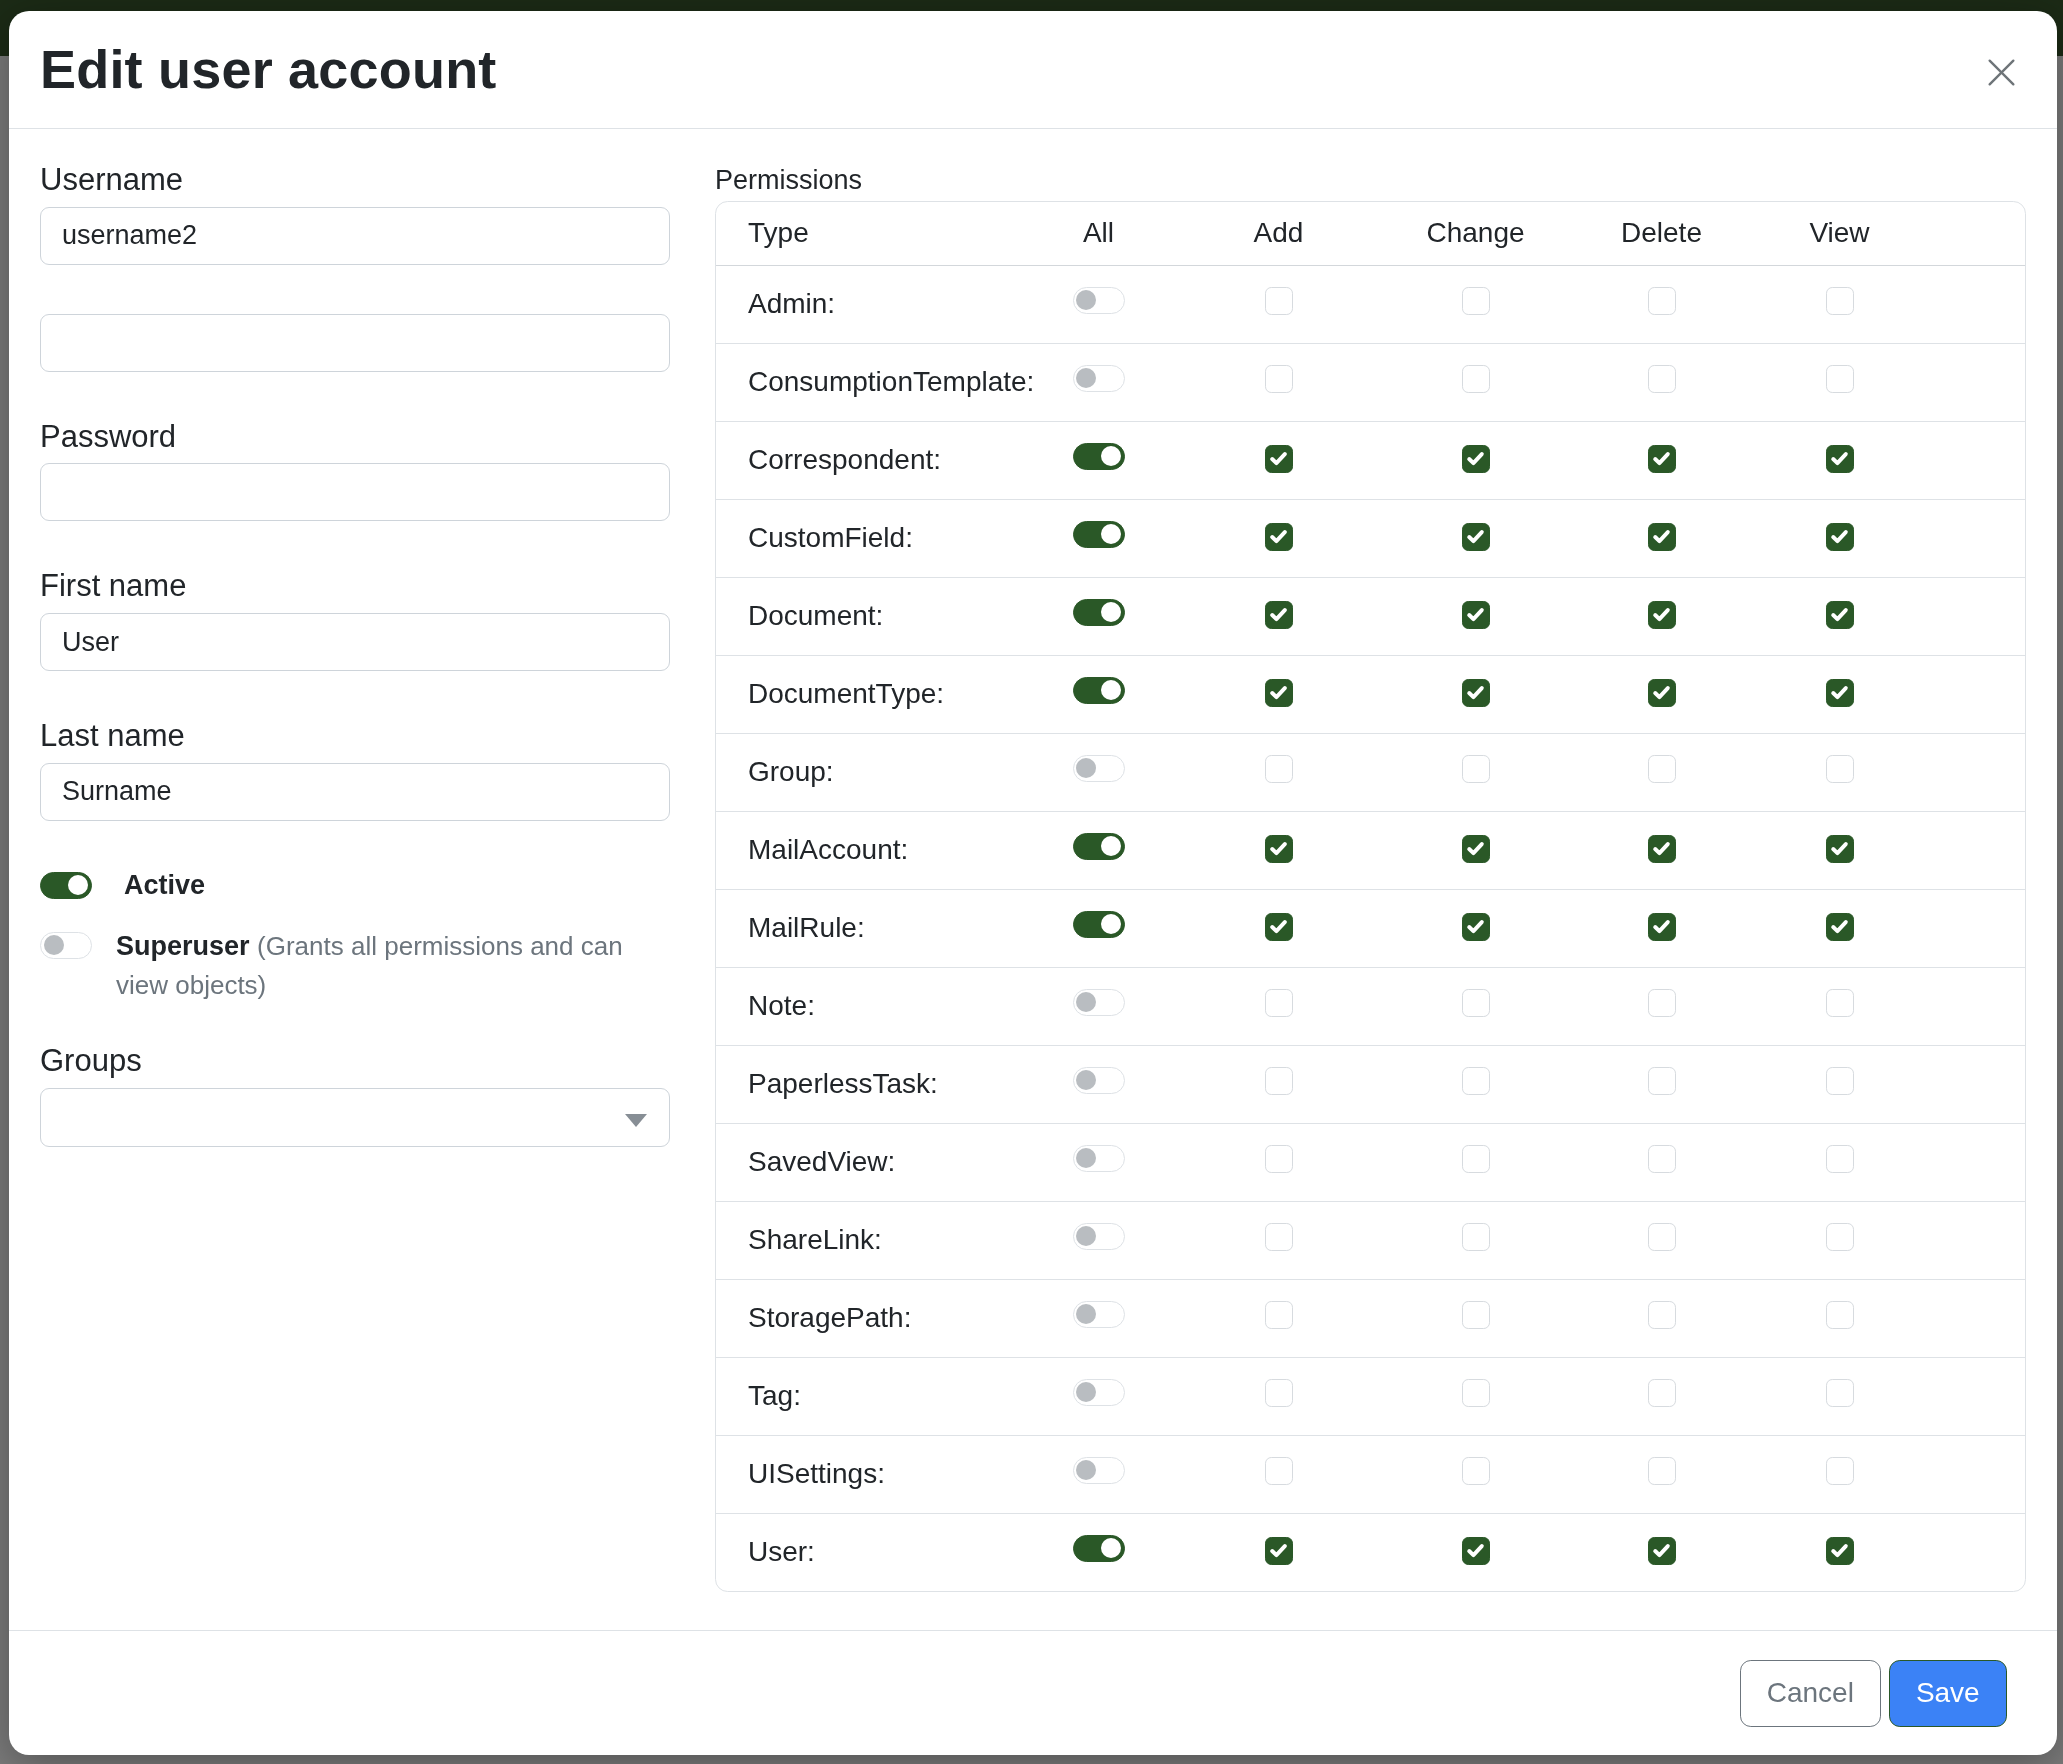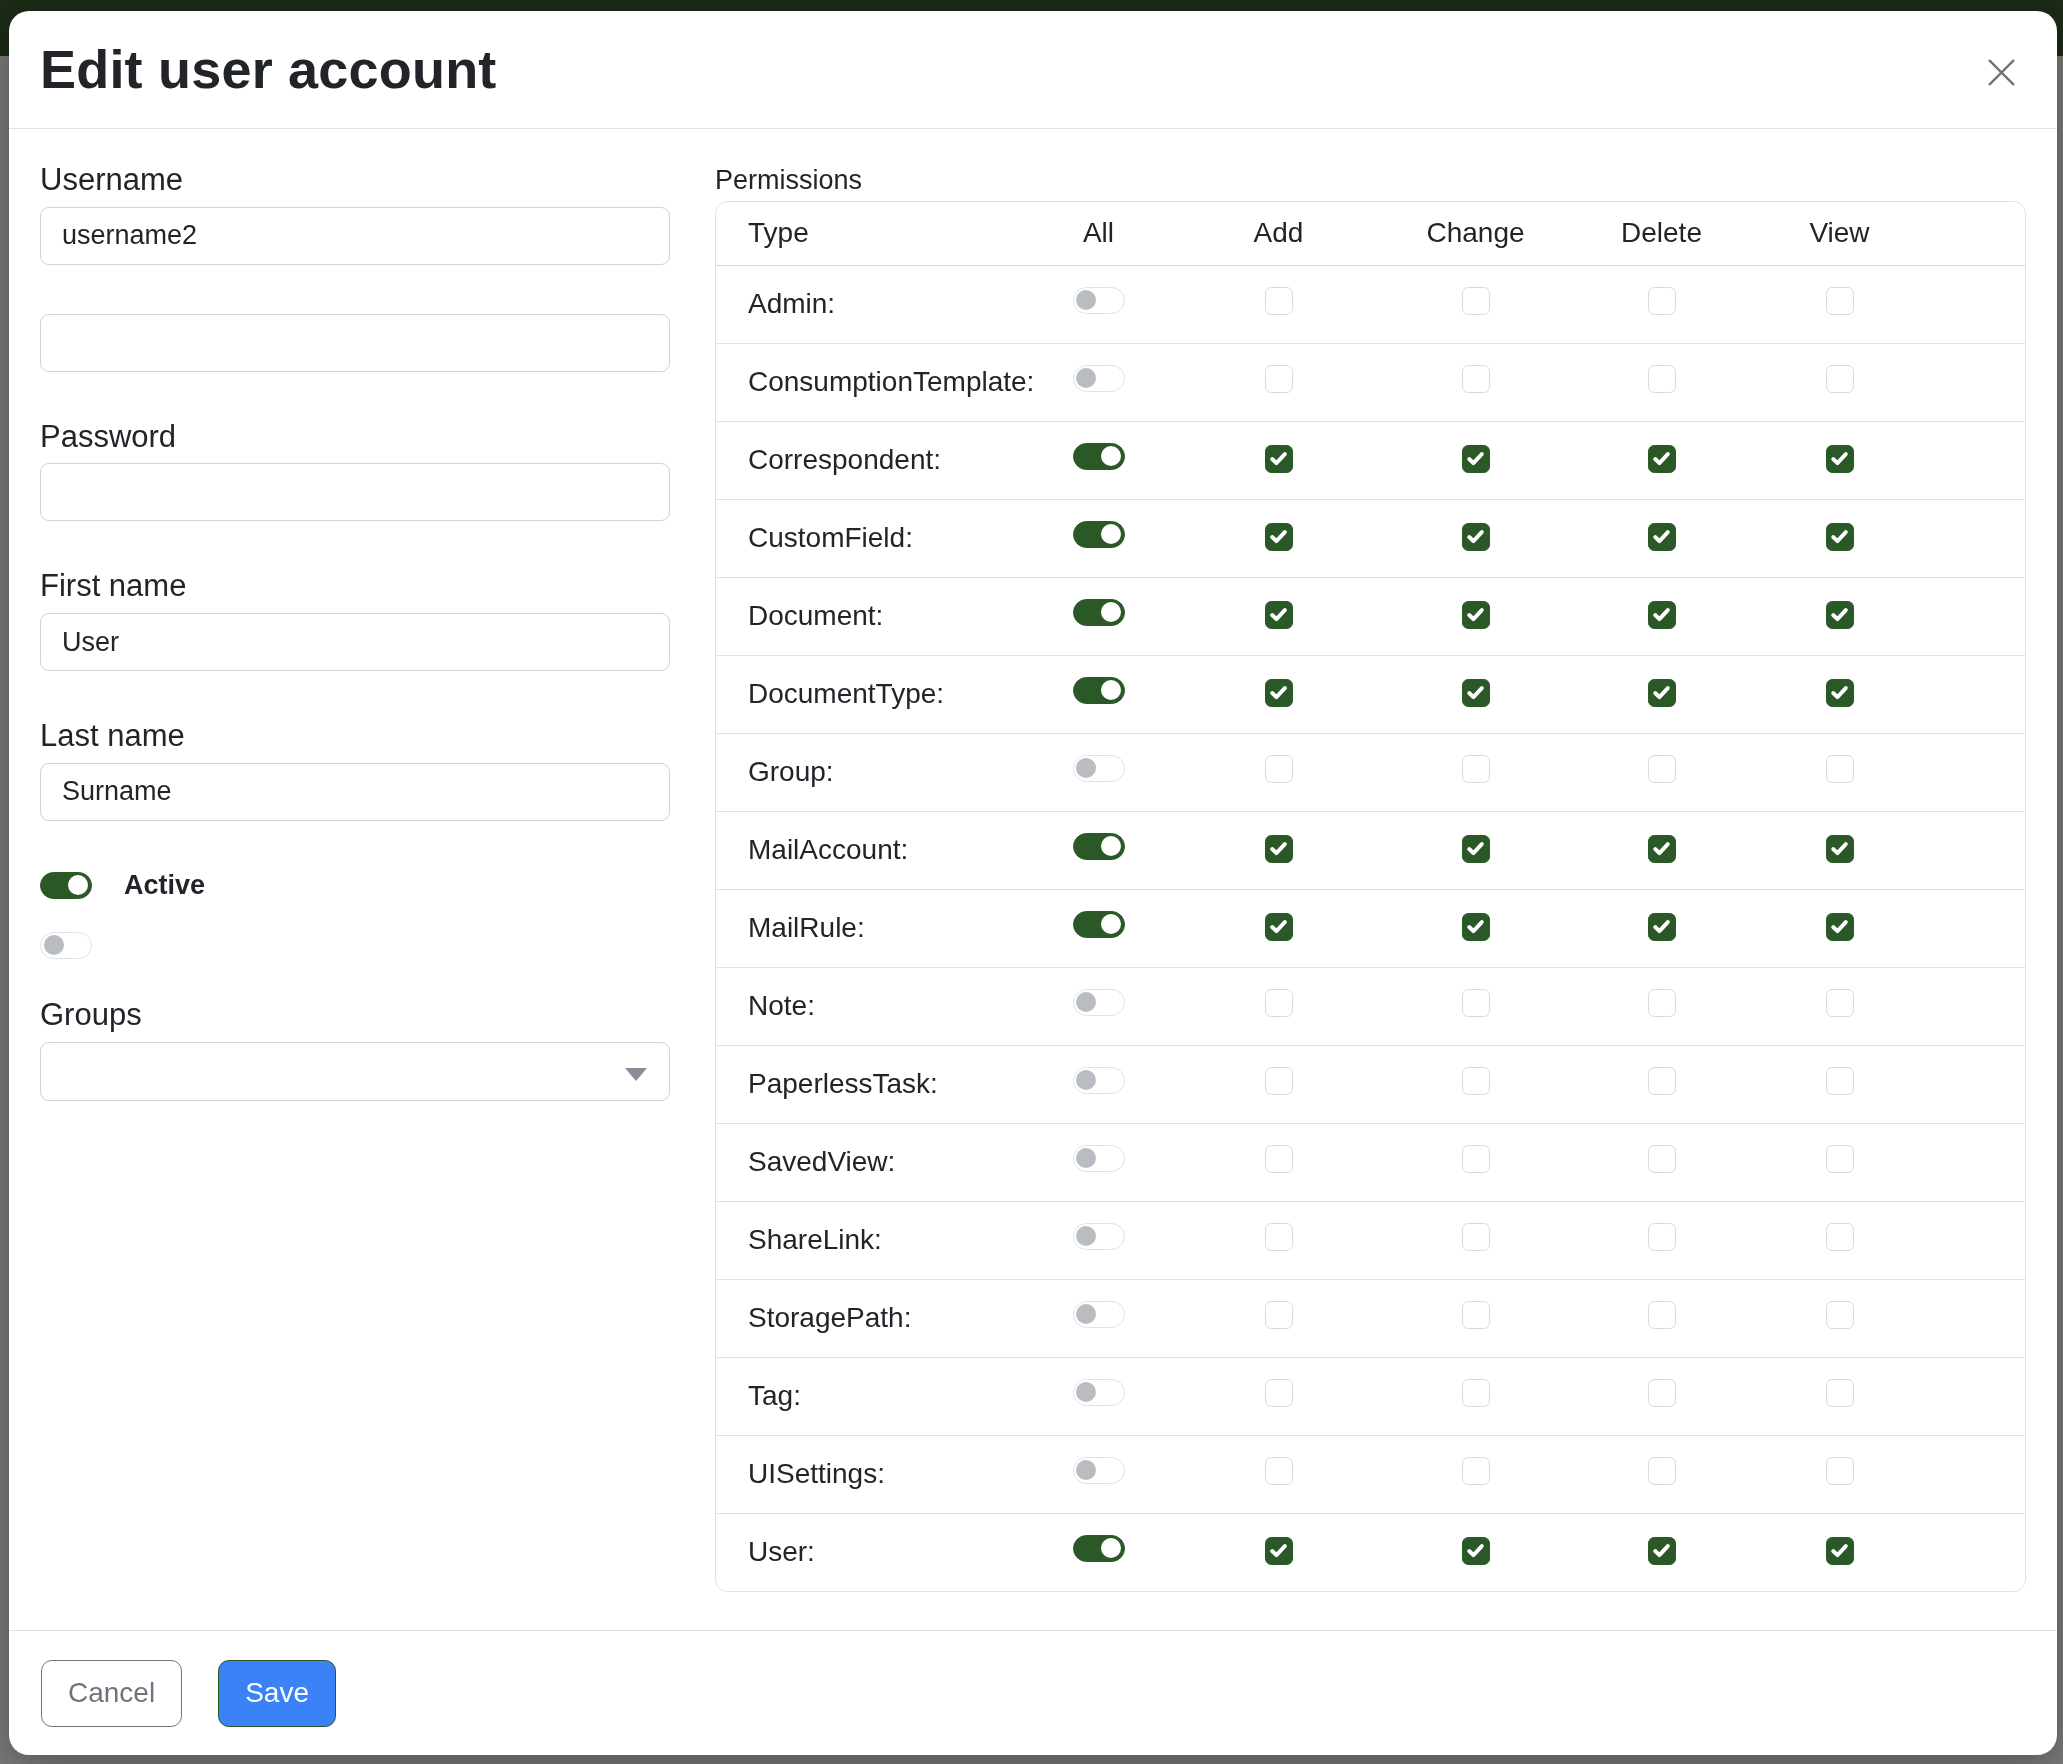--- a/index.html
+++ b/index.html
@@ -123,22 +123,22 @@
     display: inline-flex; align-items: center; justify-content: center;
     width: 28px; height: 28px; box-sizing: border-box; border-radius: 6.3px;
     border: 1.8px solid #d7dbdf; background: #fff; cursor: pointer;
   }
   .cb.checked { background: #2a5827; border-color: #2a5827; }
 
   
   .modal-footer {
     flex: 0 0 125px; height: 125px;
     border-top: 1.8px solid #dee2e6; box-sizing: border-box;
-    display: flex; align-items: center; 
-    gap: 36px; padding: 0 32px;
+    display: flex; align-items: center; justify-content: flex-end;
+    gap: 8px; padding: 0 50px;
   }
   .btn {
     font-family: "Liberation Sans", sans-serif;
     font-size: 28px; height: 67px; border-radius: 10.8px;
     padding: 0 26px; cursor: pointer; box-sizing: border-box;
   }
   .btn-cancel {
     background: #fff; color: #6c757d; border: 1.8px solid #6c757d;
   }
   .btn-save {
@@ -195,20 +195,24 @@
           <span class="toggle on">
               <span class="knob"></span>
             </span>
           <span class="bold-label">Active</span>
         </div>
 
         <div class="superuser-row">
           <span class="toggle">
               <span class="knob"></span>
             </span>
+          <span class="superuser-text">
+            <span class="bold-label">Superuser</span>
+            <span class="hint">(Grants all permissions and can view objects)</span>
+          </span>
         </div>
 
         <div class="field groups-field">
           <label class="field-label">Groups</label>
           <div class="select-box">
             <span></span>
             <span class="select-caret"></span>
           </div>
         </div>
 

